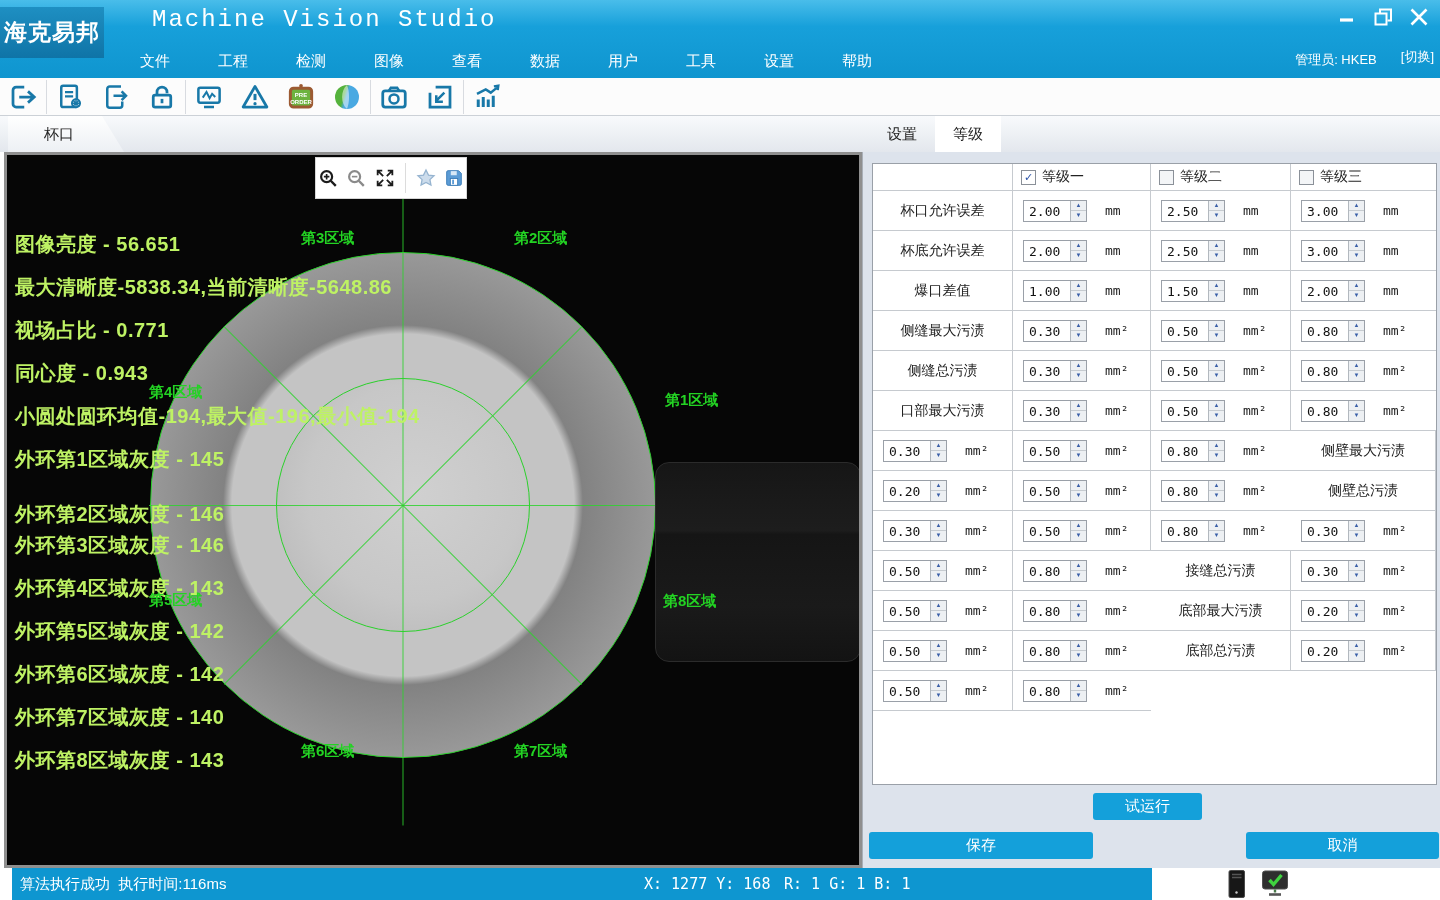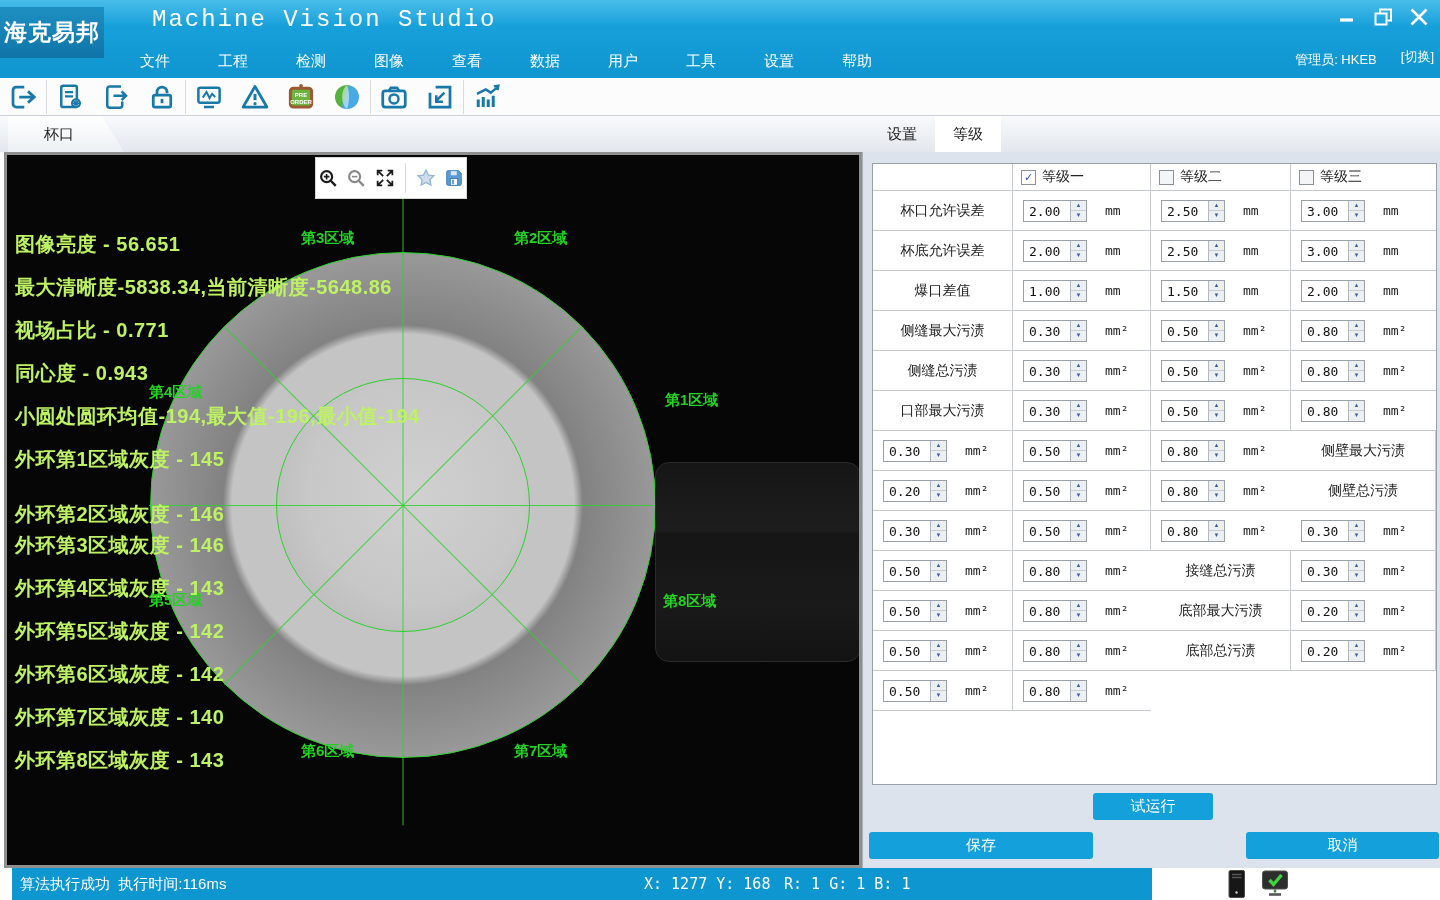--- a/index.html
+++ b/index.html
@@ -83,21 +83,21 @@
   .cb.unchecked{background:#f3f5f7;color:transparent}
   .spin{display:flex;width:64px;height:22px;border:1px solid #9aa0a8;background:#fff;box-sizing:border-box}
   .spin-val{flex:1;font-size:13px;padding:3px 0 0 5px;color:#111;font-family:"DejaVu Sans Mono","Liberation Mono",monospace}
   .spin-btns{width:15px;border-left:1px solid #b2b8be;display:flex;flex-direction:column;background:#edf0f3}
   .spin-up,.spin-dn{flex:1;font-size:6px;line-height:9px;color:#3a5fa8;text-align:center;cursor:default}
   .spin-up{border-bottom:1px solid #c6cbd0}
   .unit{font-size:13px;color:#222;font-family:"DejaVu Sans Mono","Liberation Mono",monospace}
 
   .btn{position:absolute;background:#14a0da;color:#fff;border:none;border-radius:3px;font-size:15px;
     font-family:inherit;cursor:default}
-  .btn-trial{left:230px;top:641px;width:120px;height:27px}
+  .btn-trial{left:230px;top:641px;width:109px;height:27px}
   .btn-save{left:6px;top:680px;width:224px;height:27px}
   .btn-cancel{left:383px;top:680px;width:193px;height:27px}
 
   
   .statusbar{position:absolute;left:12px;top:868px;width:1140px;height:32px;background:#0e96d0;color:#fff}
   .sb-left{position:absolute;left:8px;top:7px;font-size:15px;white-space:pre}
   .sb-coords{position:absolute;left:632px;top:7px;font-size:15px;font-family:"DejaVu Sans Mono",monospace;white-space:pre}
   .sb-rgb{position:absolute;left:772px;top:7px;font-size:15px;font-family:"DejaVu Sans Mono",monospace;white-space:pre}
   .sb-tower{position:absolute;left:1216px;top:2px;width:18px;height:28px}
   .sb-mon{position:absolute;left:1249px;top:2px;width:28px;height:27px}

